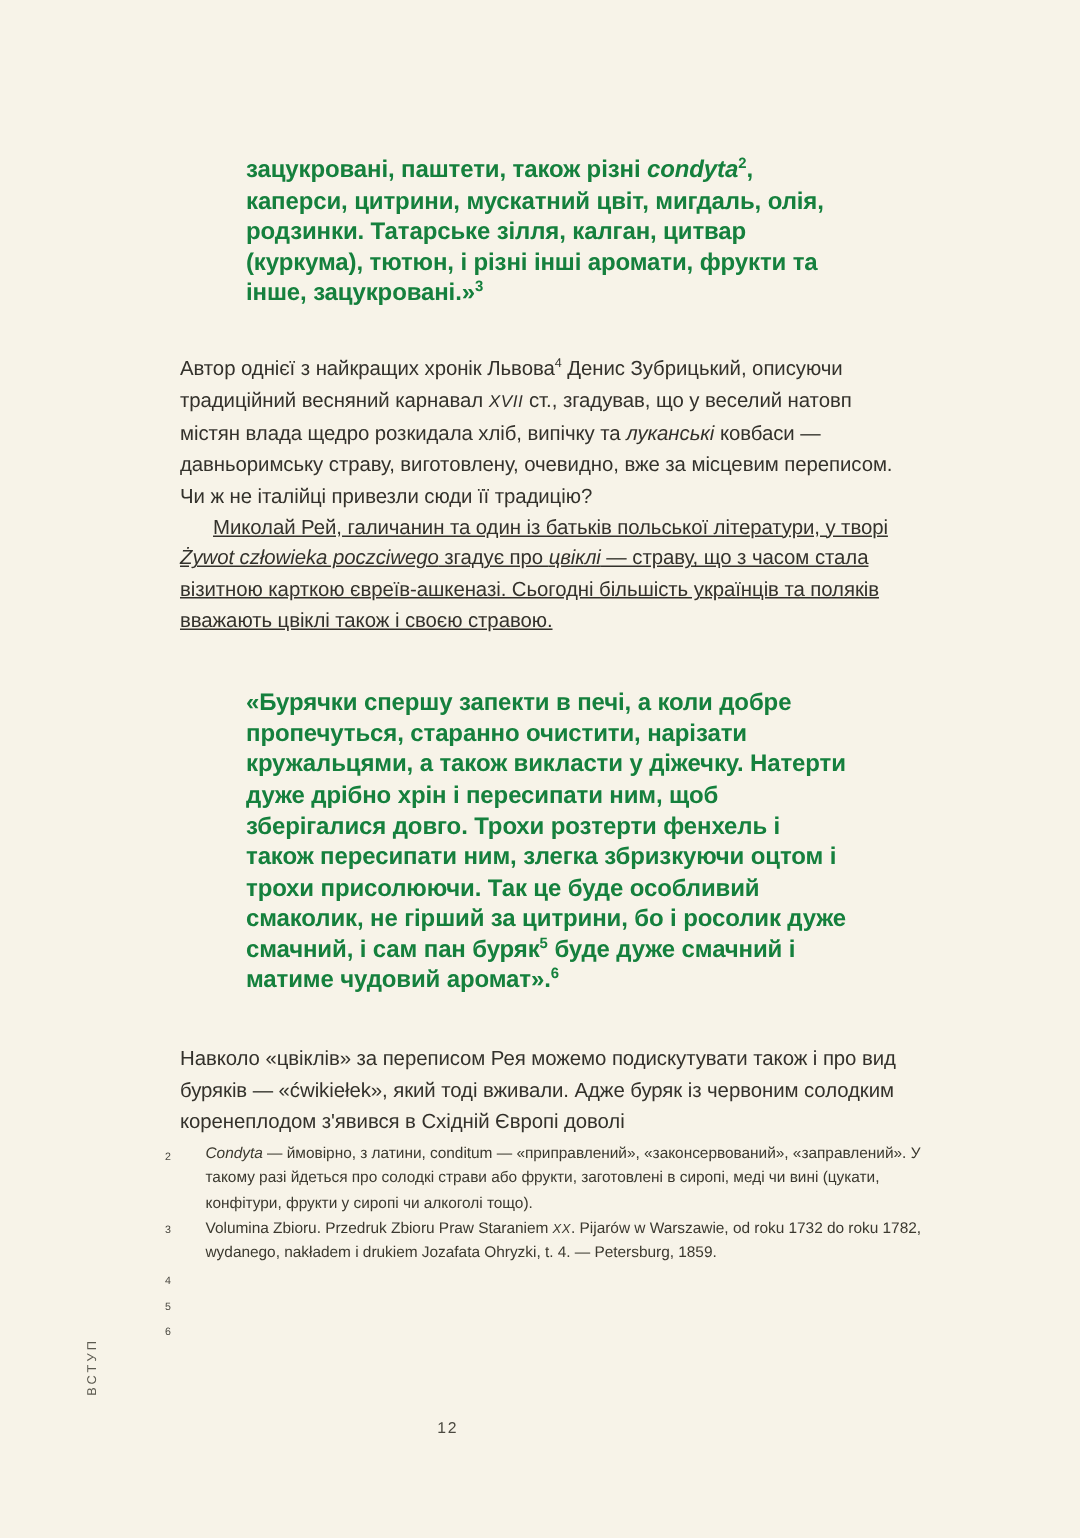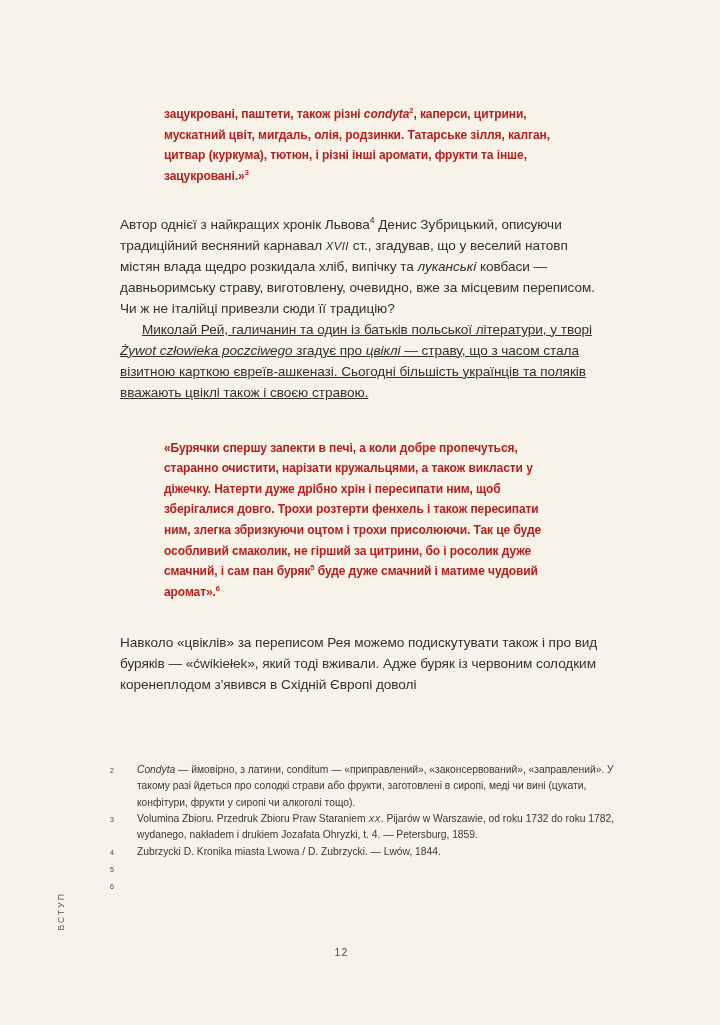--- a/index.html
+++ b/index.html
@@ -50,24 +50,24 @@
 
   p {
     margin: 0;
   }
 
   
   .blockquote {
     margin: 0 0 0 44px;
     width: 402px;
     font-weight: bold;
-    font-size: 12px;
+    font-size: 16px;
     line-height: 20.6px;
     letter-spacing: -0.08px;
-    color: #b91c1c;
+    color: #15803d;
   }
 
   .body-block {
     font-size: 13.6px;
     line-height: 20.9px;
     letter-spacing: -0.05px;
     color: #33312b;
   }
 
   .body-block p + p {
@@ -127,21 +127,20 @@
   
   .folio {
     position: absolute;
     left: 0;
     top: 946px;
     width: 597px;
     text-align: center;
     font-size: 10.5px;
     letter-spacing: 1.1px;
     color: #4b4940;
-    margin-left: 43px;
   }
 </style>
 </head>
 <body>
 
 <div class="page">
 
   <div class="running-head">ВСТУП</div>
 
   <div class="content">
@@ -177,21 +176,20 @@
       <div class="fn-text"><i>Condyta</i><span> — ймовірно, з латини, conditum — «приправлений», «законсервований», «заправлений». У такому разі йдеться про солодкі страви або фрукти, заготовлені в сиропі, меді чи вині (цукати, конфітури, фрукти у сиропі чи алкоголі тощо).</span></div>
     </div>
 
     <div class="footnote">
       <div class="fn-num">3</div>
       <div class="fn-text"><span>Volumina Zbioru. Przedruk Zbioru Praw Staraniem </span><span class="smallcaps">xx</span><span>. Pijarów w Warszawie, od roku 1732 do roku 1782, wydanego, nakładem i drukiem Jozafata Ohryzki, t. 4. — Petersburg, 1859.</span></div>
     </div>
 
     <div class="footnote">
       <div class="fn-num">4</div>
-      <div class="fn-text">Zubrzycki D. Kronika miasta Lwowa / D. Zubrzycki. — Lwów, 1844.</div>
     </div>
 
     <div class="footnote">
       <div class="fn-num">5</div>
     </div>
 
     <div class="footnote">
       <div class="fn-num">6</div>
     </div>
 

